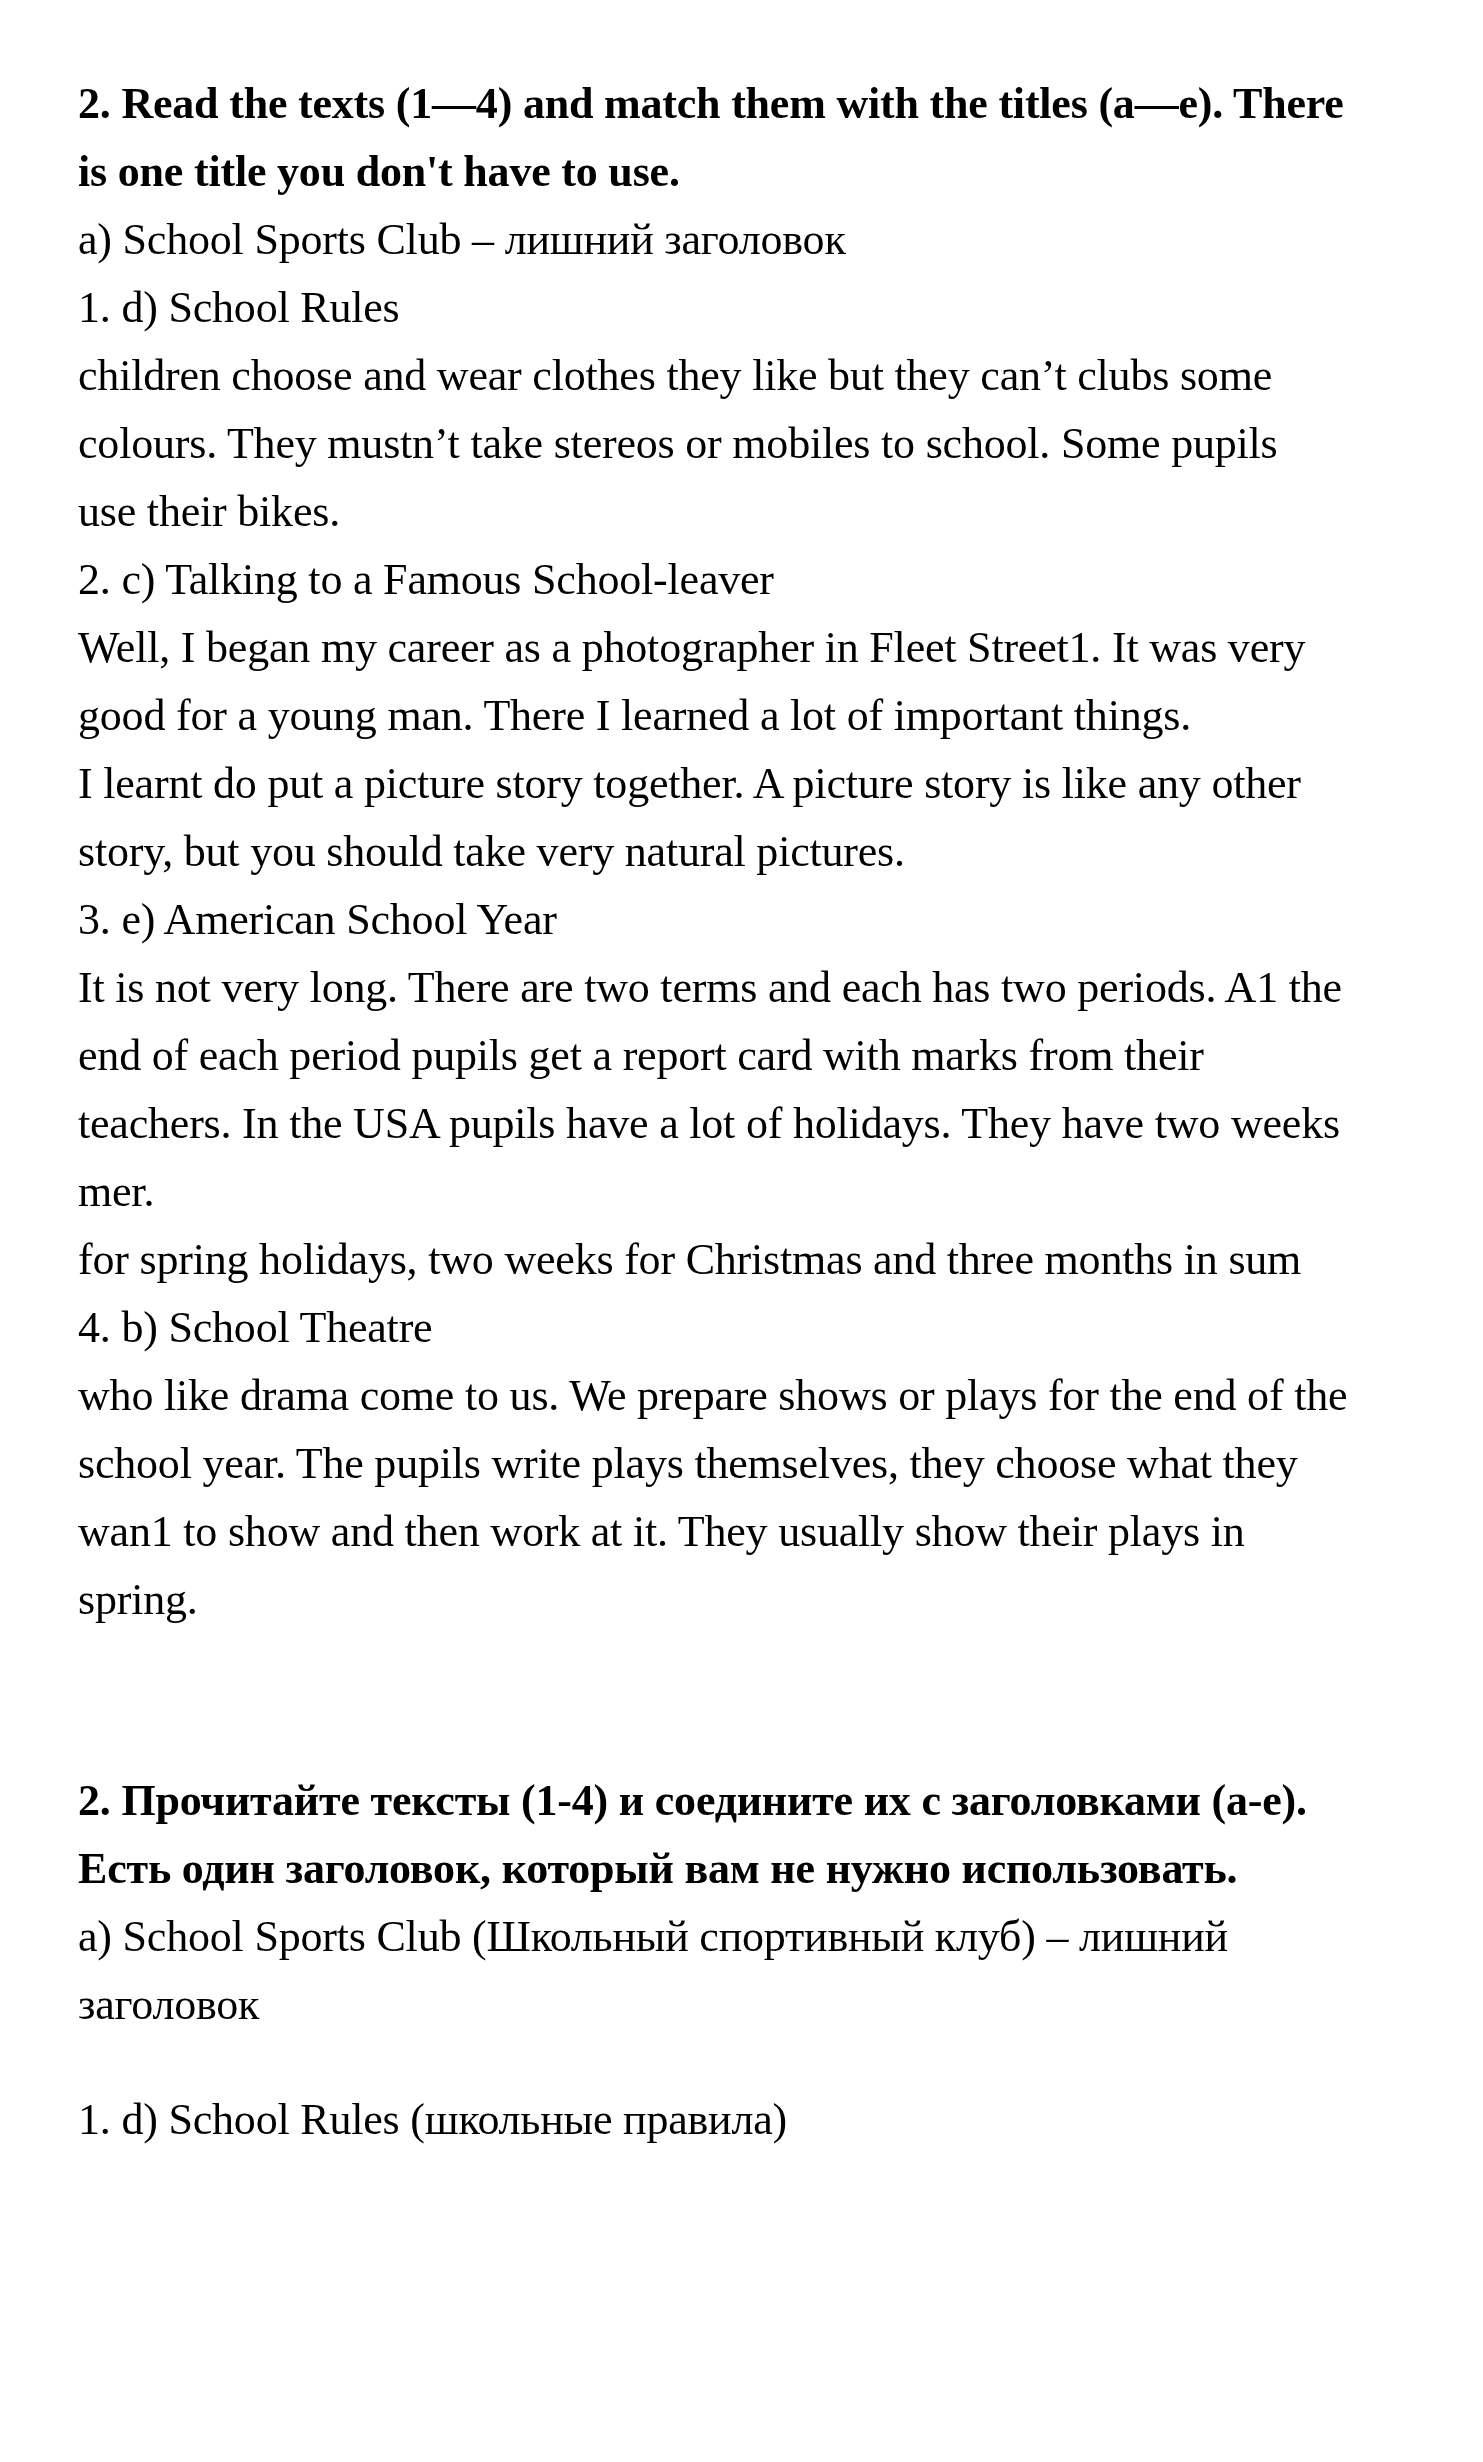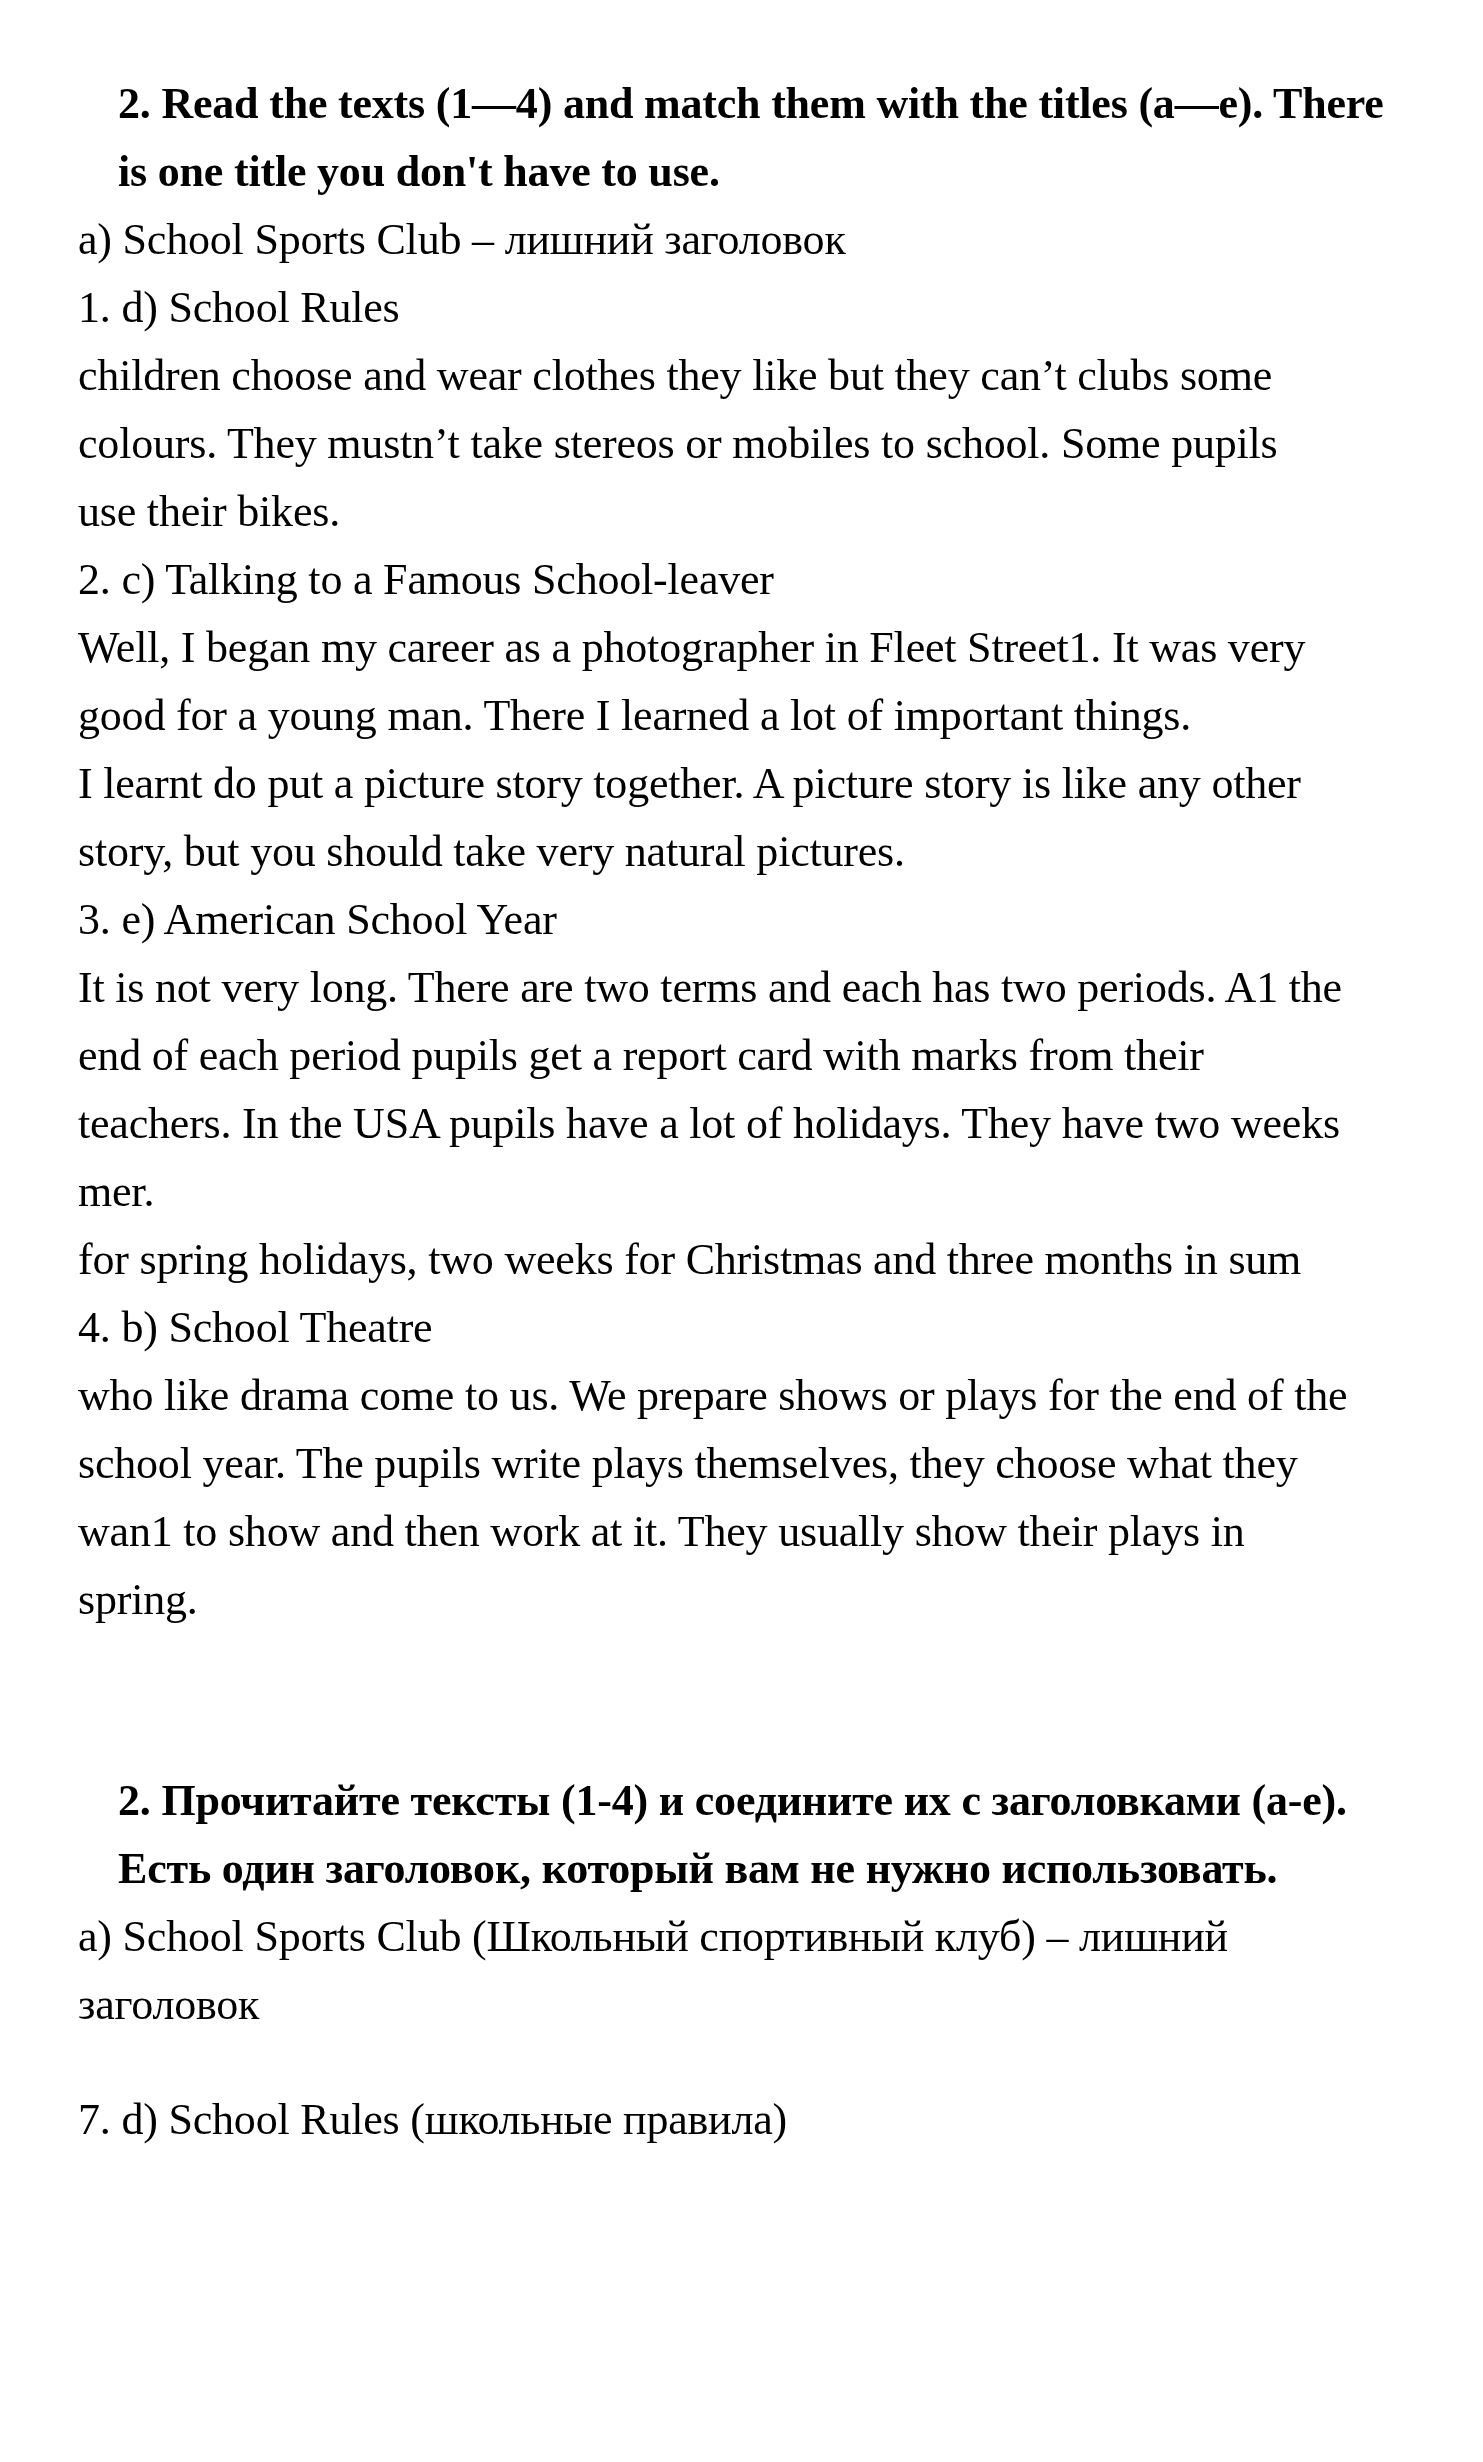--- a/index.html
+++ b/index.html
@@ -21,21 +21,20 @@
     }
     .line {
       font-size: 44px;
       line-height: 68px;
       margin: 0;
       white-space: nowrap;
       letter-spacing: -0.2px;
     }
     .bold {
       font-weight: bold;
-      margin-left: 40px;
     }
     .section-gap {
       height: 133px;
     }
     .extra-gap {
       height: 47px;
     }
   </style>
 </head>
 <body>
@@ -81,17 +80,17 @@
   </section>
 
   <div class="section-gap"></div>
 
   <section>
     <p class="line bold">2. Прочитайте тексты (1-4) и соедините их с заголовками (а-е).</p>
     <p class="line bold">Есть один заголовок, который вам не нужно использовать.</p>
     <p class="line">a) School Sports Club (Школьный спортивный клуб) – лишний</p>
     <p class="line">заголовок</p>
     <div class="extra-gap"></div>
-    <p class="line">7. d) School Rules (школьные правила)</p>
+    <p class="line">1. d) School Rules (школьные правила)</p>
   </section>
 
 </div>
 
 
 </body></html>

